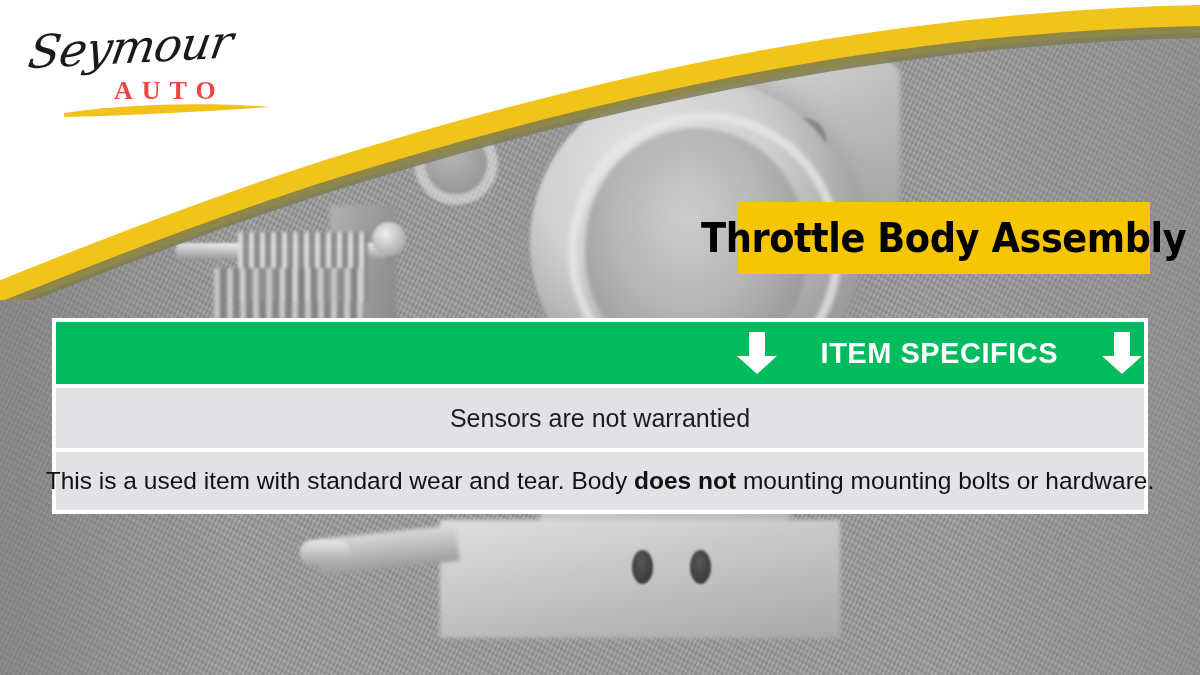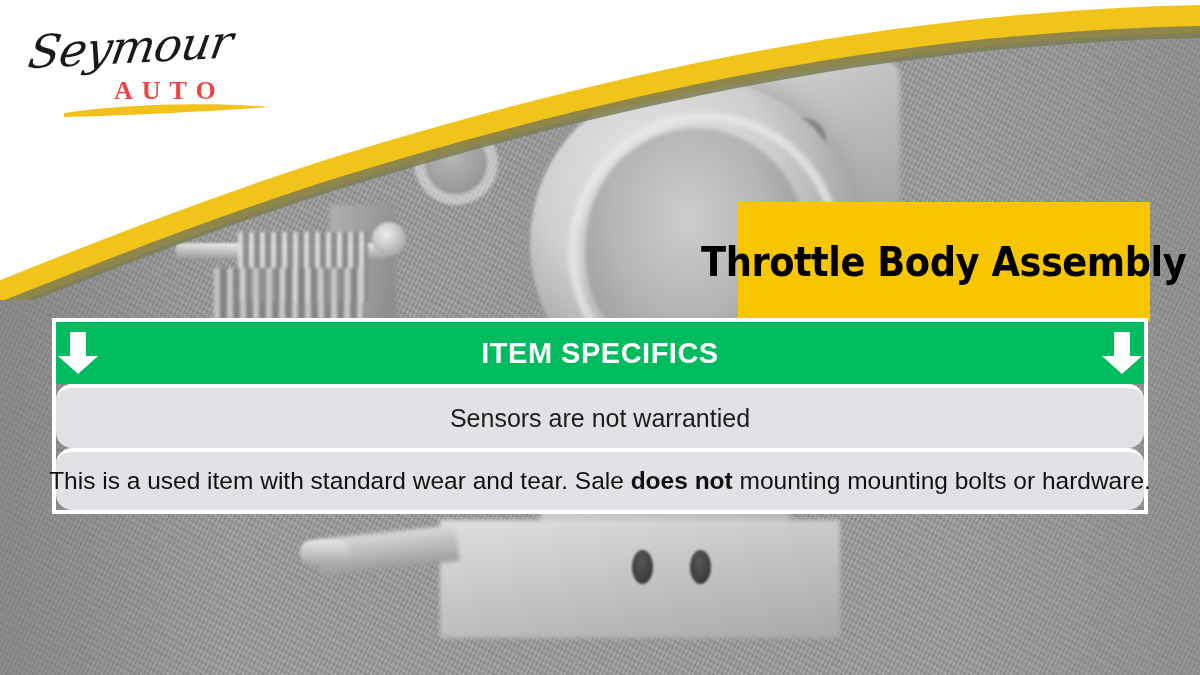--- a/index.html
+++ b/index.html
@@ -217,21 +217,21 @@
   .logo-underline {
     position: absolute;
     left: 38px; top: 84px;
     width: 210px; height: 16px;
   }
 
   
   .title-plate {
     position: absolute;
     left: 738px; top: 202px;
-    width: 412px; height: 120px;
+    width: 412px; height: 72px;
     background: #f7c600;
     display: flex;
     align-items: center;
     justify-content: center;
   }
   .title-plate-text {
     font-family: "DejaVu Sans", sans-serif;
     font-weight: 700;
     font-size: 40px;
     color: #000000;
@@ -246,42 +246,41 @@
     left: 52px; top: 318px;
     width: 1096px;
     border: 4px solid #ffffff;
     box-sizing: border-box;
   }
   .specs-header {
     height: 62px;
     background: #00bc5e;
     display: flex;
     align-items: center;
-    justify-content: space-between;
+    justify-content: flex-end;
     gap: 42px;
   }
   .specs-header-text {
     font-family: "Liberation Sans", sans-serif;
     font-weight: 700;
     font-size: 29px;
     color: #ffffff;
     letter-spacing: .5px;
     white-space: nowrap;
   }
   .arrow-down {
     width: 44px;
     height: 46px;
     flex: none;
   }
   .specs-row {
     background: #e1e2e6;
     display: flex;
     align-items: center;
     border-top: 4px solid #ffffff;
-    border-radius: 16px;
   }
   .row-center {
     justify-content: center;
     height: 60px;
   }
   .row-wide {
     justify-content: center;
     height: 58px;
   }
   .row-text {
@@ -356,18 +355,18 @@
       <svg class="arrow-down" viewBox="0 0 44 46">
         <path d="M14,2 H30 V26 H42 L22,44 L2,26 H14 Z" fill="#ffffff"></path>
       </svg>
     </div>
 
     <div class="specs-row row-center">
       <span class="row-text">Sensors are not warrantied</span>
     </div>
 
     <div class="specs-row row-wide">
-      <span class="row-text-2"><span>This is a used item with standard wear and tear. Sale </span><b>does not</b><span> mounting mounting bolts or hardware.</span></span>
+      <span class="row-text-2"><span>This is a used item with standard wear and tear. Body </span><b>does not</b><span> mounting mounting bolts or hardware.</span></span>
     </div>
 
   </div>
 
 </div>
 
 </body></html>

